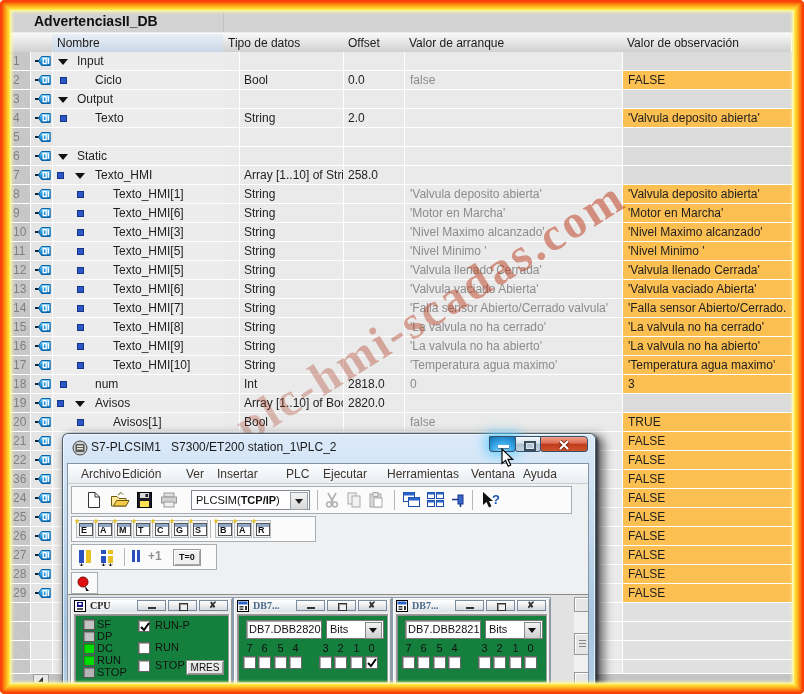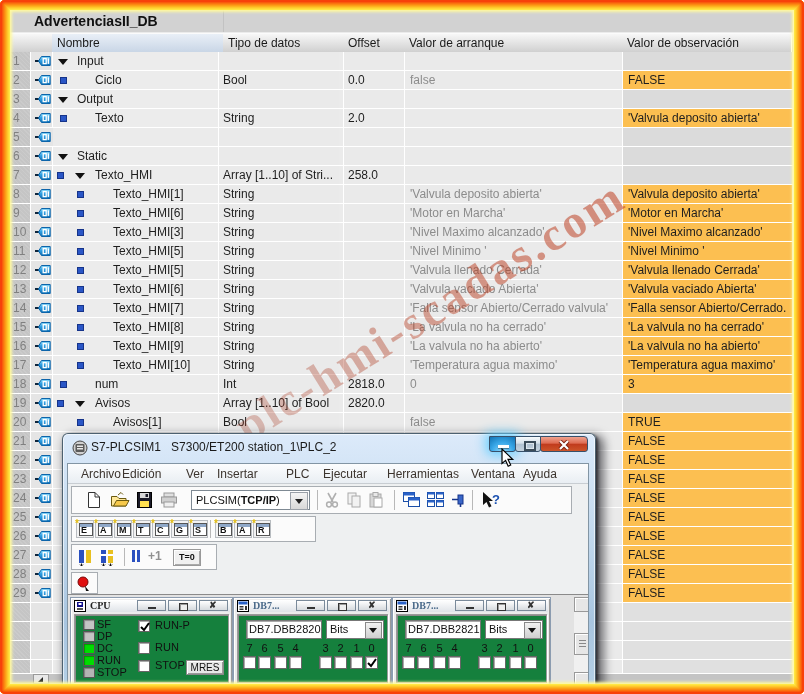--- a/index.html
+++ b/index.html
@@ -16,21 +16,21 @@
 #tbltitle span{position:absolute;left:24px;top:3px;font-size:14px;font-weight:bold;color:#111;}
 #thead{position:absolute;left:0;top:23px;width:783px;height:19px;background:linear-gradient(#f7f7f7,#d5d5d5);border-top:1px solid #fbfbfb;box-sizing:border-box;}
 .hc{position:absolute;top:0;height:18px;border-right:1px solid #fff;background:linear-gradient(#f7f7f7,#d0d0d0);}
 .hc span{position:absolute;left:5px;top:2px;color:#1a1a1a;}
 .hc.blue{background:linear-gradient(#e9eff7,#c9d6e6);}
 .row{position:absolute;left:0;width:783px;height:19px;}
 .gut{position:absolute;left:0;top:0;width:20px;height:18px;background:#c5c5c5;background-image:repeating-linear-gradient(45deg,rgba(255,255,255,0.10) 0 1px,transparent 1px 3px);color:#808080;}
 .gut span{position:absolute;left:3px;top:2px;}
 .icn{position:absolute;left:20px;top:0;width:22px;height:18px;background:#e5e5e5;border-left:1px solid #fff;}
 .cname{position:absolute;left:42px;top:0;width:171px;height:18px;background:#ececec;border-left:1px solid #fff;}
-.ctipo{position:absolute;left:208px;top:0;width:120px;height:18px;background:#eaeaea;border-left:1px solid #fff;}
+.ctipo{position:absolute;left:229px;top:0;width:120px;height:18px;background:#eaeaea;border-left:1px solid #fff;}
 .coff {position:absolute;left:333px;top:0;width:61px;height:18px;background:#eaeaea;border-left:1px solid #fff;}
 .carr {position:absolute;left:394px;top:0;width:218px;height:18px;background:#eaeaea;border-left:1px solid #fff;}
 .cobs {position:absolute;left:612px;top:0;width:169px;height:18px;background:#dbdbdb;border-left:1px solid #fff;overflow:hidden;white-space:nowrap;}
 .cobs.org{background:#fcbf51;}
 .rsep{position:absolute;left:0;bottom:0;width:783px;height:1px;background:#ffffff;}
 .celltext{position:absolute;top:2px;white-space:nowrap;}
 .gray{color:#8c8c8c;}
 .tag{position:absolute;left:4px;top:3px;}
 .bullet{position:absolute;top:6px;width:7px;height:7px;background:#2a56c6;border:1px solid #16348a;box-sizing:border-box;}
 .tri{position:absolute;top:7px;width:0;height:0;border-left:5px solid transparent;border-right:5px solid transparent;border-top:6px solid #111;}
@@ -783,21 +783,21 @@
         <div class="carr">
           <span class="celltext gray" style="left:5px;">false</span>
         </div>
         <div class="cobs org">
           <span class="celltext" style="left:5px;">FALSE</span>
         </div>
         <div class="rsep"></div>
       </div>
 <div class="row" style="top:460px;">
         <div class="gut">
-          <span>23</span>
+          <span>36</span>
         </div>
         <div class="icn">
           <svg class="tag" width="16" height="12" viewBox="0 0 16 12">
             <path d="M0 6 H4.5" stroke="#10263c" stroke-width="2"></path>
             <path d="M3.5 6 L6.5 1.5 H15.2 V10.5 H6.5 Z" fill="url(#tg)" stroke="#0c64aa" stroke-width="1"></path>
             <rect x="8.2" y="3.6" width="3" height="5" fill="none" stroke="#fff" stroke-width="1.3"></rect>
             <rect x="12.6" y="3.3" width="1.6" height="5.6" fill="#fff"></rect>
           </svg>
         </div>
         <div class="cname">

